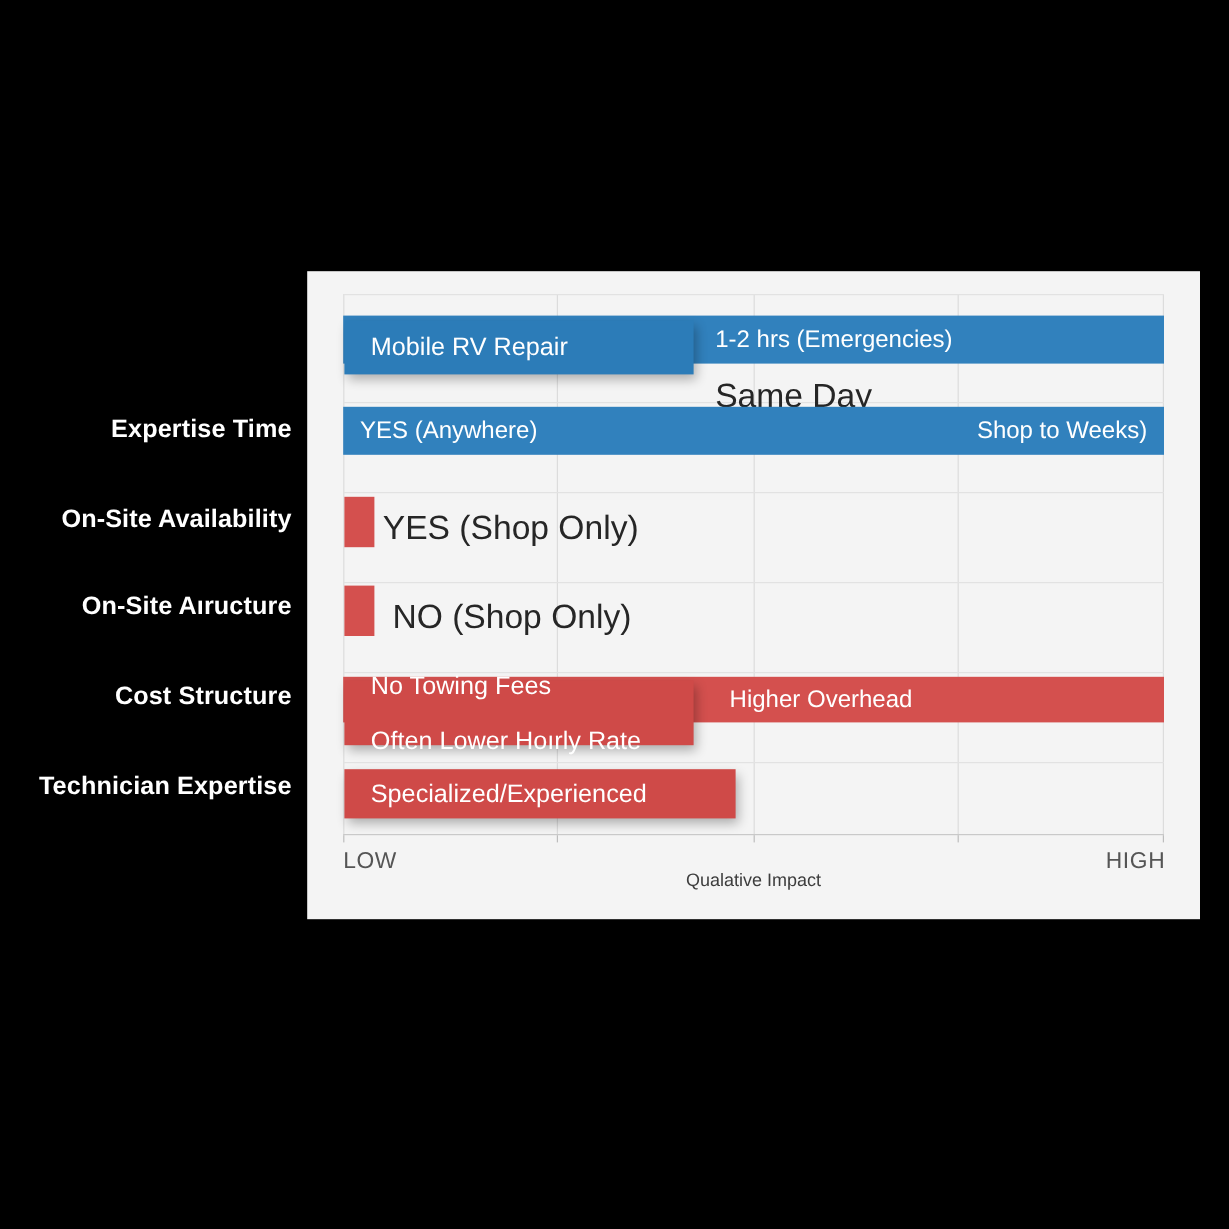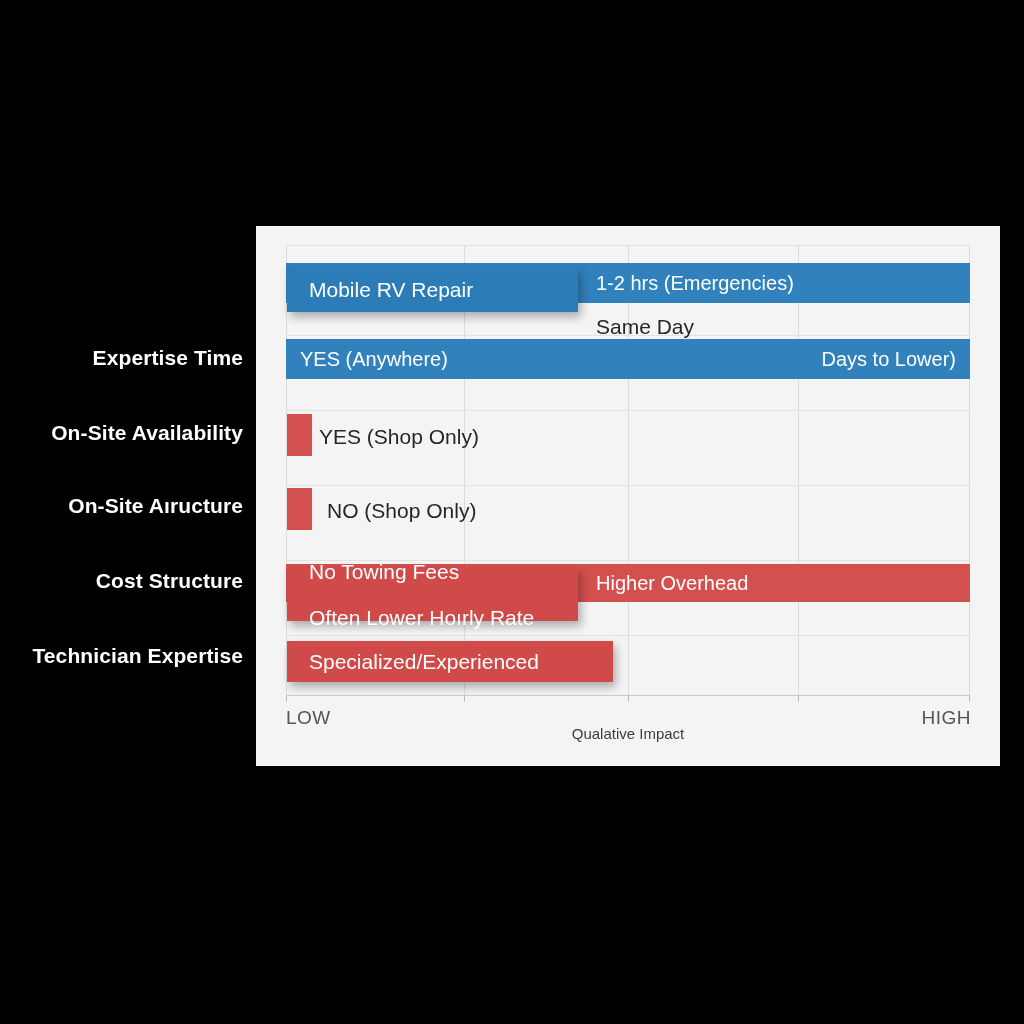--- a/index.html
+++ b/index.html
@@ -104,21 +104,21 @@
     top: 50%;
     transform: translateY(-50%);
   }
   .bar-text.left  { left: 14px; }
   .bar-text.right { right: 14px; }
 
   
   .outside-text {
     position: absolute;
     color: #262626;
-    font-size: 21px;
+    font-size: 28px;
     white-space: nowrap;
     line-height: 1;
   }
 
   
   .overlay-card {
     position: absolute;
     box-shadow: 3px 5px 9px rgba(0,0,0,0.30);
     display: flex;
     flex-direction: column;
@@ -186,31 +186,31 @@
     </div>
 
     <div class="outside-text" style="left:310px; top:71px;">Same Day</div>
 
     <div class="overlay-card blue" style="left:1px; top:22px; width:291px; height:45px;">
       <span class="overlay-line">Mobile RV Repair</span>
     </div>
 
     <div class="bar blue" style="left:0px; top:94px; width:684px; height:40px;">
       <span class="bar-text left">YES (Anywhere)</span>
-      <span class="bar-text right">Days to Lower)</span>
+      <span class="bar-text right">Shop to Weeks)</span>
     </div>
 
     <div class="bar red" style="left:1px; top:169px; width:25px; height:42px;"></div>
     <div class="outside-text" style="left:33px; top:181px;">YES (Shop Only)</div>
 
     <div class="bar red" style="left:1px; top:243px; width:25px; height:42px;"></div>
     <div class="outside-text" style="left:41px; top:255px;">NO (Shop Only)</div>
 
     <div class="bar red" style="left:0px; top:319px; width:684px; height:38px;">
-      <span class="bar-text" style="left:310px;">Higher Overhead</span>
+      <span class="bar-text" style="left:322px;">Higher Overhead</span>
     </div>
 
     <div class="overlay-card red" style="left:1px; top:322px; width:291px; height:54px;gap:21px;">
       <span class="overlay-line">No Towing Fees</span>
       <span class="overlay-line">Often Lower Hoırly Rate</span>
     </div>
 
 
     <div class="overlay-card red" style="left:1px; top:396px; width:326px; height:41px;">
       <span class="overlay-line">Specialized/Experienced</span>

